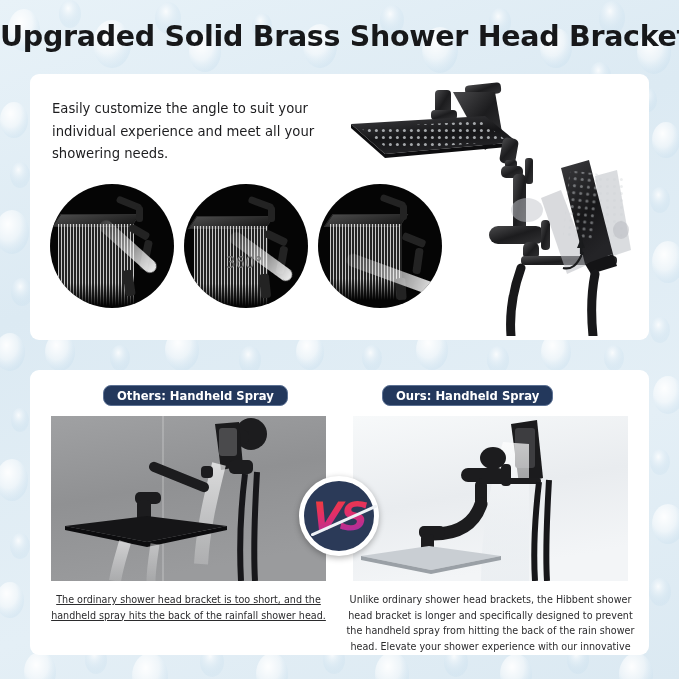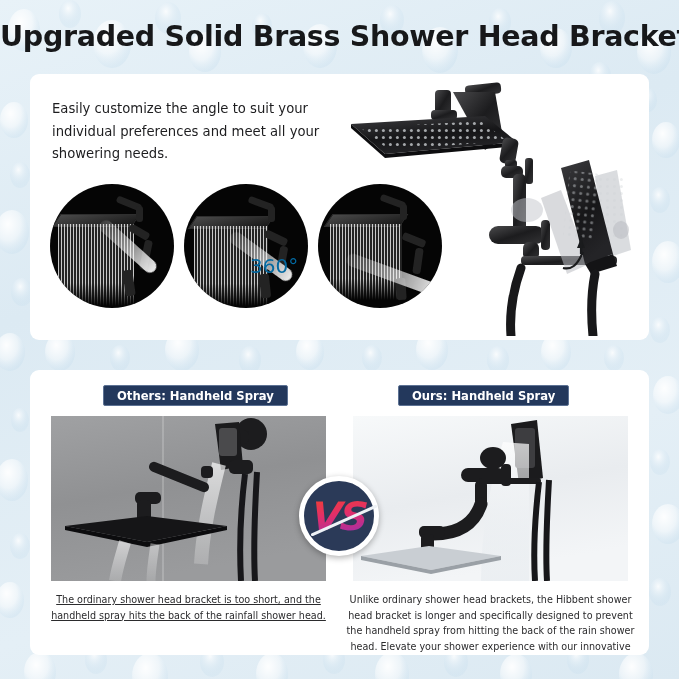--- a/index.html
+++ b/index.html
@@ -127,47 +127,46 @@
     position: absolute;
     right: 4px;
     top: 4px;
     width: 300px;
     height: 258px;
   }
   #badge-360 {
     position: absolute;
     left: 196px;
     top: 180px;
-    font-size: 20px;
-    color: #0369a1;
+    font-size: 15px;
+    color: #737373;
     font-family: "DejaVu Sans", sans-serif;
     font-weight: normal;
     z-index: 4;
-    padding-left: 24px;
   }
 
   
   .pill {
     position: absolute;
     top: 15px;
     height: 21px;
     line-height: 20px;
     padding: 0 13px;
-    border-radius: 2px;
+    border-radius: 8px;
     background: #23385c;
     border: 1px solid #5d7294;
     color: #ffffff;
     font-size: 11.6px;
     font-weight: bold;
     font-family: "DejaVu Sans", sans-serif;
     white-space: nowrap;
     z-index: 4;
   }
   #pill-others { left: 73px; }
-  #pill-ours   { left: 368px; text-align: center; }
+  #pill-ours   { left: 352px; text-align: center; }
 
   
   .photo {
     position: absolute;
     top: 46px;
     width: 275px;
     height: 165px;
     overflow: hidden;
   }
   #photo-others { left: 21px; background: linear-gradient(170deg, #9a9b9d 0%, #8d8e90 55%, #97989a 100%); }
@@ -298,21 +297,21 @@
     <ellipse cx="516" cy="674" rx="16" ry="20" fill="url(#drop)"></ellipse>
     <ellipse cx="578" cy="660" rx="11" ry="14" fill="url(#drop2)"></ellipse>
     <ellipse cx="636" cy="674" rx="17" ry="21" fill="url(#drop)"></ellipse>
   </g>
 </svg>
 
 <div id="page-title">Upgraded Solid Brass Shower Head Bracket</div>
 
 <div class="card" id="card-features">
 
-  <div id="feature-text">Easily customize the angle to suit your individual preferences and meet all your showering needs.</div>
+  <div id="feature-text">Easily customize the angle to suit your individual experience and meet all your showering needs.</div>
 
   <div class="angle-row">
 
     <div class="angle-circle">
       <div class="ac-inner">
         <div class="rain-plate" style="left:6px; top:30px; width:80px; height:13px; transform:skewX(-34deg);"></div>
         <div class="streaks" style="left:8px; top:40px; width:76px; height:82px;"></div>
         <div class="arm" style="left:66px; top:16px; width:26px; height:7px; transform:rotate(22deg);"></div>
         <div class="arm" style="left:86px; top:22px; width:7px; height:16px;"></div>
         <div class="arm" style="left:78px; top:44px; width:22px; height:8px; transform:rotate(30deg);"></div>

